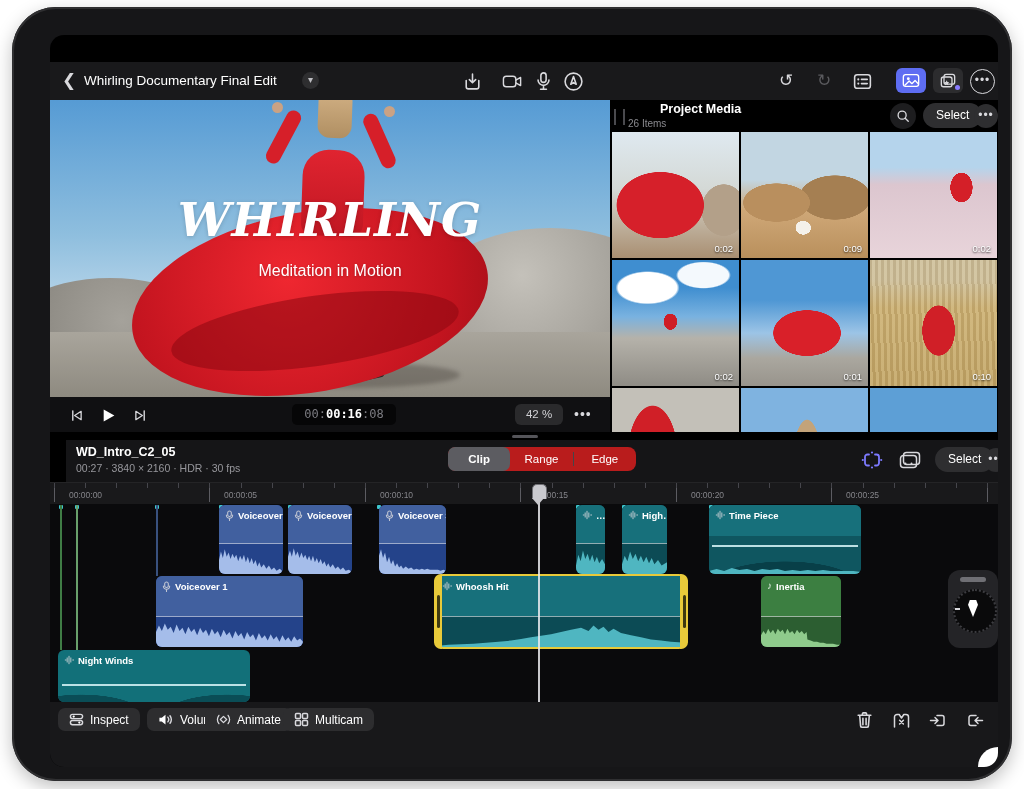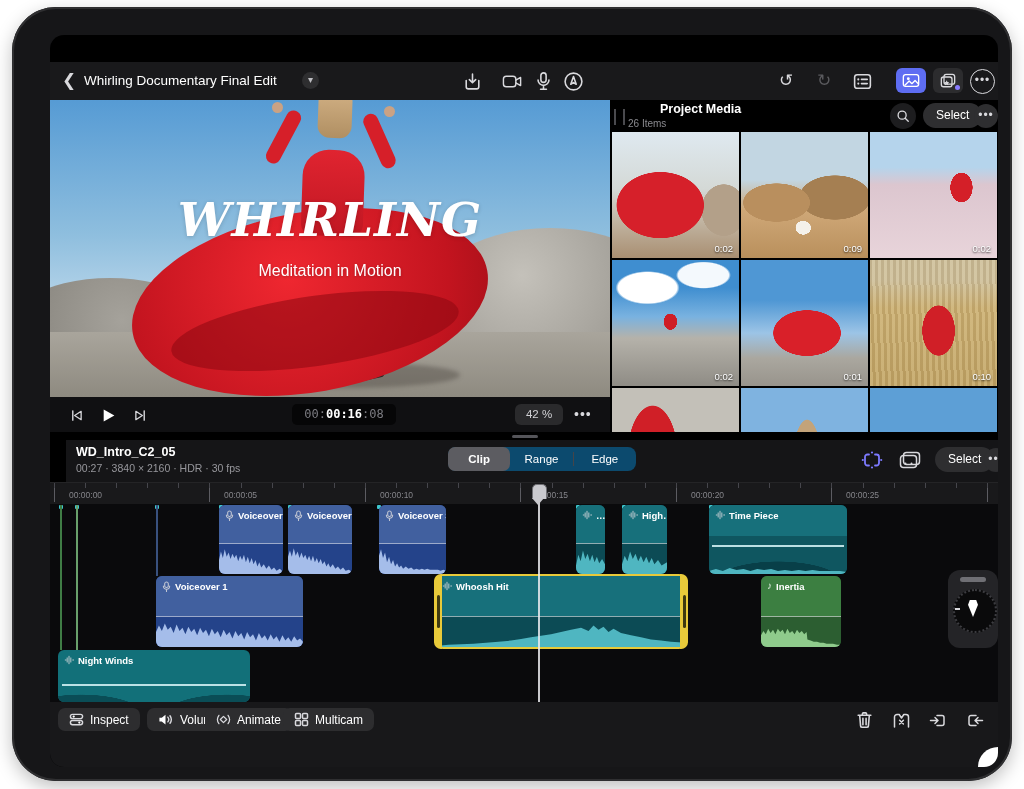--- a/index.html
+++ b/index.html
@@ -67,21 +67,21 @@
   .mgrid{left:0;top:32px;width:386px;height:300px;overflow:hidden;}
   .thumb{position:absolute;width:127px;height:126px;overflow:hidden;}
   .dur{position:absolute;right:6px;bottom:4px;color:#fff;font-size:9.5px;text-shadow:0 1px 2px rgba(0,0,0,.8);}
   
   .divider{left:0;top:397px;width:948px;height:8px;background:#000;}
   .div-handle{left:462px;top:3px;width:26px;height:3px;border-radius:2px;background:#55555a;}
   
   .tlheader{left:16px;top:405px;width:948px;height:42px;background:#151517;}
   .tl-title{left:10px;top:5px;color:#fff;font-size:12.5px;font-weight:bold;}
   .tl-meta{left:10px;top:22px;color:#97979c;font-size:10.5px;}
-  .seg{left:382px;top:7px;width:188px;height:24px;background:#0c4a6e;border-radius:8px;display:flex;}
+  .seg{left:382px;top:7px;width:188px;height:24px;background:#b91c1c;border-radius:8px;display:flex;}
   .seg div{flex:1;color:#fff;font-size:11.5px;line-height:24px;text-align:center;border-radius:7px;}
   .seg .on{background:#5c5c61;font-weight:bold;}
   .seg .sep{flex:0 0 1px;background:#454549;height:14px;margin-top:5px;border-radius:0;}
   .tl-ic{top:8px;width:26px;height:24px;display:flex;align-items:center;justify-content:center;}
   .tl-select{left:869px;top:7px;height:25px;padding:0 13px;background:#2e2e30;border-radius:14px;color:#fff;font-size:12px;line-height:25px;}
   .tl-more{left:918px;top:8px;width:24px;height:24px;border-radius:50%;background:#2e2e30;color:#d9d9dd;font-size:12px;line-height:23px;text-align:center;letter-spacing:1px;}
   
   .ruler{left:0;top:447px;width:948px;height:22px;background:#19191b;border-top:1px solid #242426;}
   .ticks{left:4px;top:0;width:944px;height:5px;background:repeating-linear-gradient(to right,#46464c 0 1px,transparent 1px 31.1px);}
   .rlabel{position:absolute;top:5px;color:#85858a;font-size:8.5px;border-left:1px solid #5c5c62;padding-left:14px;height:14px;line-height:14px;white-space:nowrap;}
@@ -411,21 +411,21 @@
               <path class="ic" style="stroke-width:1.2" d="M1.5 6 h1 M3.8 3.5 v5 M6 1.5 v9 M8.2 3.5 v5 M10.5 6 h1"></path>
             </svg>
             <span>High…</span>
           </div>
       <div class="wave">
             <svg viewBox="0 0 100 28" preserveAspectRatio="none">
               <path d="M0 28V19L6 11 12 16 18 7 24 14 30 9 36 16 42 11 48 17 54 12 60 18 66 13 72 19 80 15 88 20 100 17V28Z"></path>
             </svg>
           </div>
     </div>
-    <div class="clip teal" style="left:659px;top:1px;width:138px;height:69px;">
+    <div class="clip teal" style="left:659px;top:1px;width:152px;height:69px;">
       <div class="clip-head">
             <svg class="cic" width="10" height="10" viewBox="0 0 12 12">
               <path class="ic" style="stroke-width:1.2" d="M1.5 6 h1 M3.8 3.5 v5 M6 1.5 v9 M8.2 3.5 v5 M10.5 6 h1"></path>
             </svg>
             <span>Time Piece</span>
           </div>
       <div style="position:relative;height:38px;background:#0f5660;">
         <div class="dome"></div>
         <div class="hline" style="top:9px;"></div>
         <svg style="position:absolute;left:0;bottom:0;width:100%;height:12px;" viewBox="0 0 100 12" preserveAspectRatio="none">

